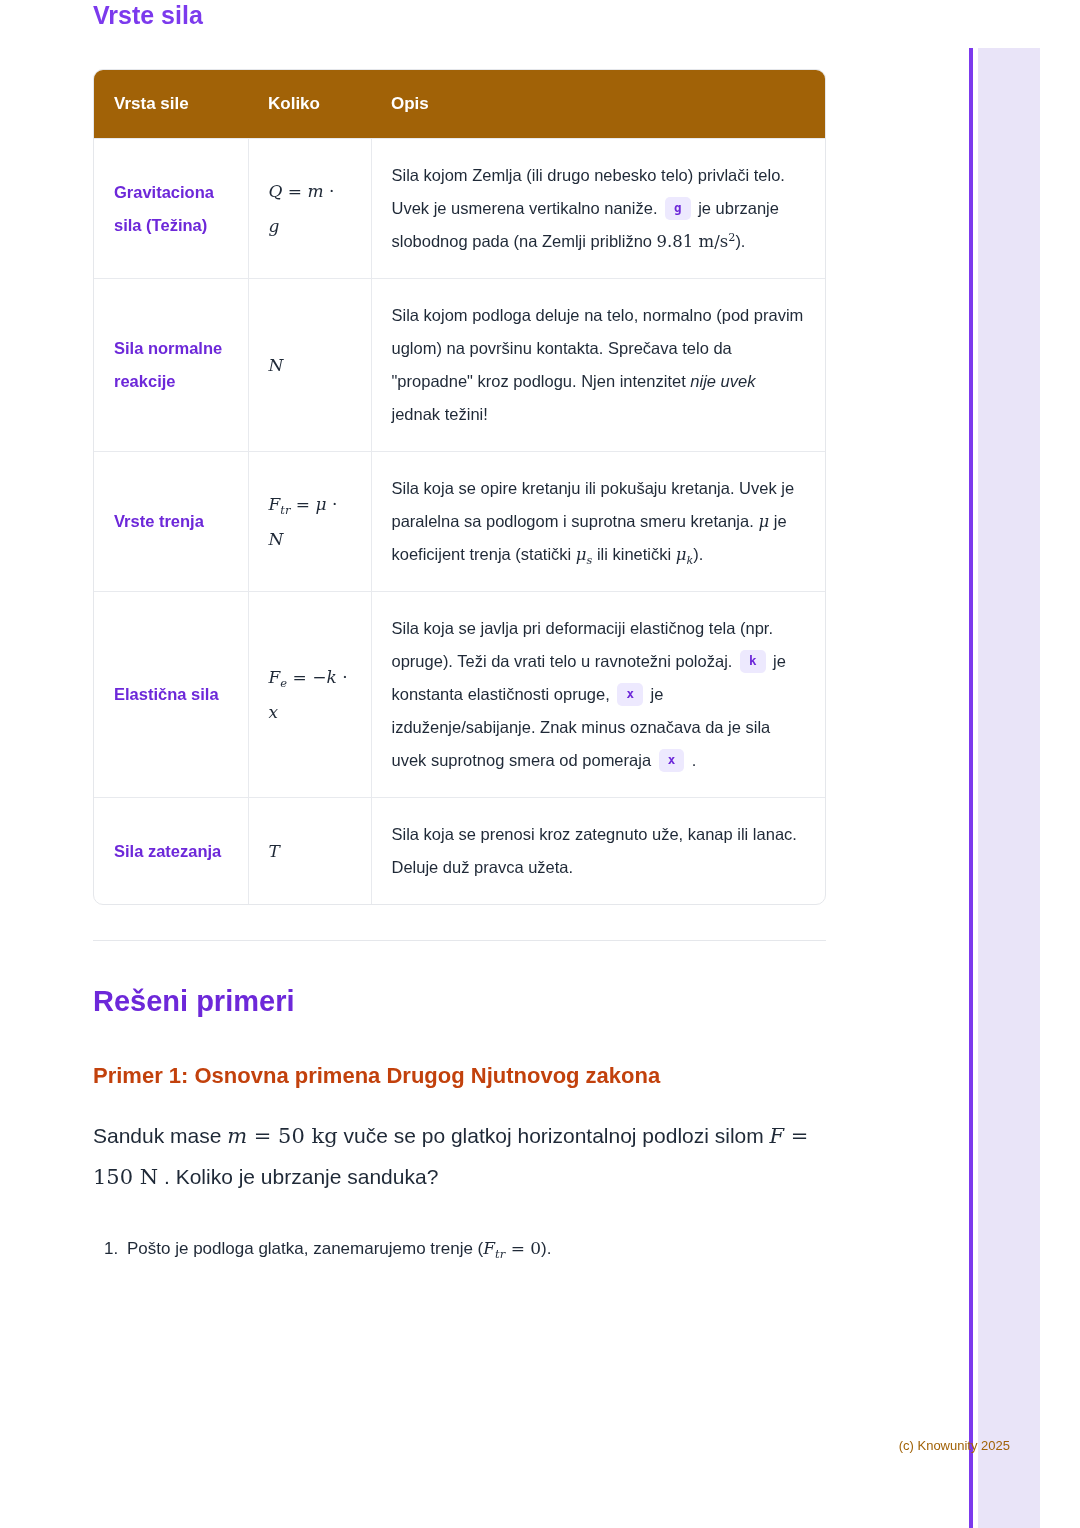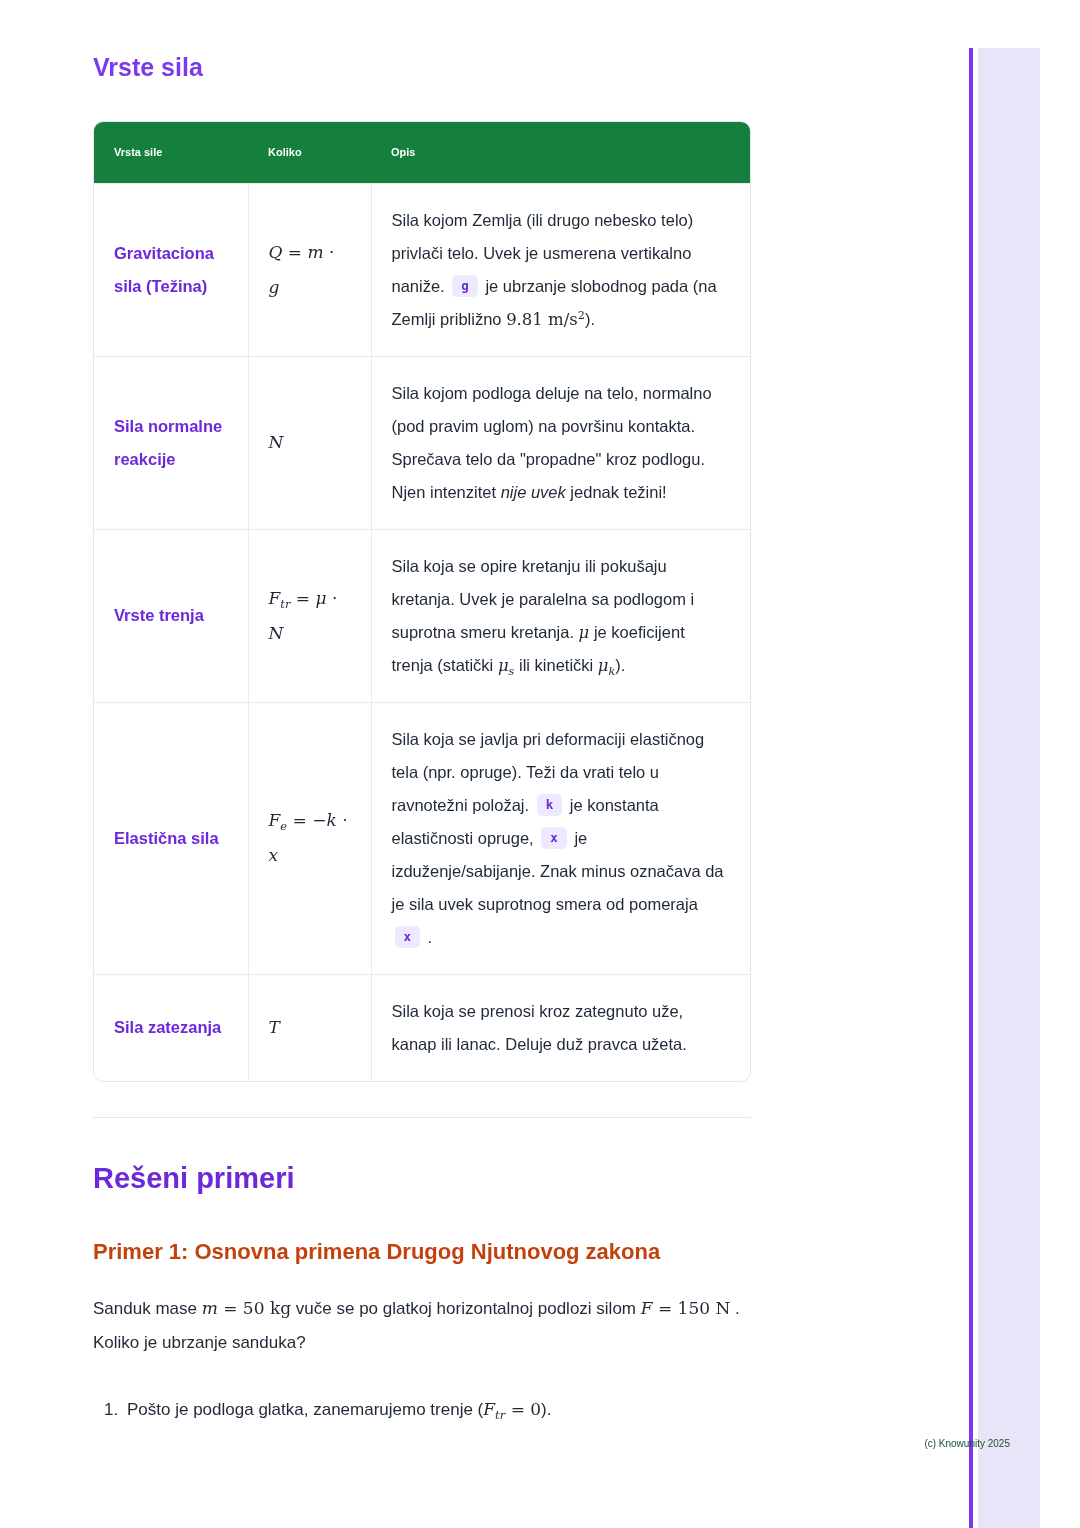--- a/index.html
+++ b/index.html
@@ -4,44 +4,44 @@
 <style>
   * { margin:0; padding:0; box-sizing:border-box; }
   html, body { width:1080px; height:1528px; }
   body {
     background:#ffffff;
     font-family:"Liberation Sans", sans-serif;
     color:#1F2937;
     position:relative;
     overflow:hidden;
   }
-  .content { width:658px; margin-left:93px; padding-top:52px; }
+  .content { width:733px; margin-left:93px; }
 
   h1.page-title {
     color:#7C3AED;
     font-size:25px;
     font-weight:700;
     line-height:1.25;
     margin-bottom:38px;
   }
 
   .tablewrap {
     border:1px solid #E5E7EB;
     border-radius:10px;
     overflow:hidden;
     background:#fff;
   }
   table { width:100%; border-collapse:collapse; table-layout:fixed; }
   col.c1 { width:154px; }
   col.c2 { width:123px; }
   thead th {
-    background:#15803d;
+    background:#a16207;
     color:#ffffff;
     text-align:left;
-    font-size:11px;
+    font-size:17px;
     font-weight:700;
     padding:23px 20px;
     line-height:1.3;
   }
   tbody td {
     border:1px solid #E8EAEE;
     vertical-align:middle;
     padding:20px;
     font-size:16.5px;
     line-height:2;
@@ -81,31 +81,31 @@
     margin-top:42px;
     line-height:1.25;
   }
   h3.example-title {
     color:#c2410c;
     font-size:22px;
     font-weight:700;
     margin-top:42px;
     line-height:1.3;
   }
-  p.problem { margin-top:26px; font-size:17px; line-height:1.95; }
+  p.problem { margin-top:26px; font-size:21px; line-height:1.95; }
   p.resenje { margin-top:34px; font-size:17px; font-style:italic; }
   ol.steps { margin-top:34px; padding-left:30px; font-size:17px; list-style:decimal; }
   ol.steps li { line-height:1.9; padding-left:4px;margin-top:32px; }
 
   .footer {
     position:absolute;
     top:1438px;
     right:70px;
-    font-size:10px;
-    color:#14532d;
+    font-size:13px;
+    color:#a16207;
     z-index:5;
     white-space:nowrap;
   }
   .side-line {
     position:absolute;
     left:969px; top:48px;
     width:4px; height:1480px;
     background:#7C3AED;
     z-index:2;
   }

